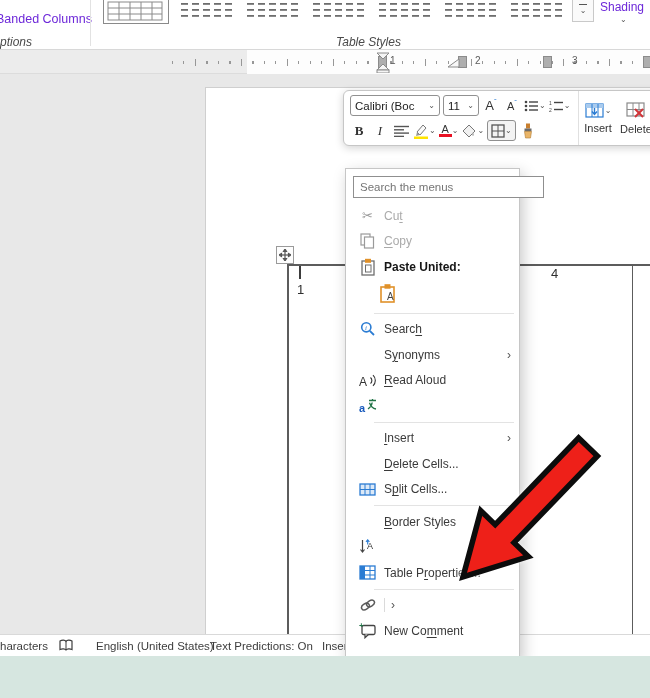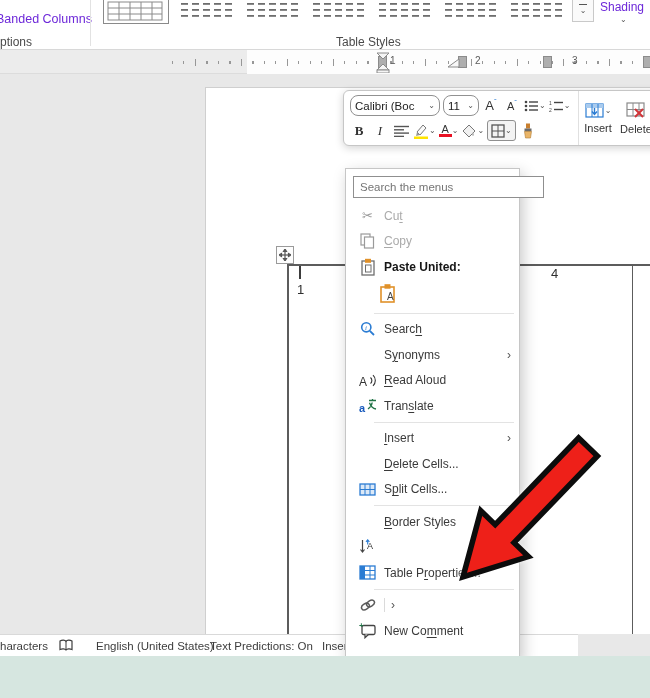--- a/index.html
+++ b/index.html
@@ -4,21 +4,21 @@
 <style>
   * { margin:0; padding:0; box-sizing:border-box; }
   html,body { width:650px; height:698px; overflow:hidden; }
   #screen { position:relative; width:650px; height:698px; overflow:hidden;
             font-family:"Liberation Sans", sans-serif; background:#e8e8e8; }
   .abs { position:absolute; }
 
   
   #ribbon { left:0; top:0; width:650px; height:50px; background:#fff; border-bottom:1px solid #d8d8d8; }
   .rib-label { font-size:12.5px; color:#6d28d9; white-space:nowrap; }
-  .group-label { font-size:12px; color:#4a4a4a; }
+  .group-label { font-size:12px; color:#4a4a4a;font-style:italic; }
   .vdiv { width:1px; background:#e2e2e2; }
   .thumb { position:absolute; top:-6px; height:30px; background:#fff; border:1px solid #d6d6d6; }
   .thumb.selected { border:1.5px solid #8a8a8a; }
   .more-btn { position:absolute; display:flex; flex-direction:column; align-items:center; justify-content:center;
               background:#fafafa; border:1px solid #c9c9c9; font-size:8px; color:#555; line-height:4px; }
 
   
   #ruler { left:0; top:50px; width:650px; height:24px; background:#ececec; border-bottom:1px solid #dcdcdc; }
   #ruler-white { position:absolute; left:247px; top:0; width:403px; height:24px; background:#fdfdfd; }
   .ticks  { position:absolute; top:11px; height:3px; background:repeating-linear-gradient(to right,#979797 0 1px,transparent 1px 11.5px); }
@@ -31,21 +31,21 @@
           border-left:1px solid #cfcfcf; border-top:1px solid #cfcfcf; }
   .tline { background:#5c5c5c; }
   .cellnum { font-size:13px; color:#2f2f2f; }
   #tbl-handle { left:276px; top:246px; width:18px; height:18px; background:#fdfdfd; border:1px solid #9a9a9a;
                 display:flex; align-items:center; justify-content:center; }
 
   
   #minibar { left:343px; top:90px; width:317px; height:56px; background:#fff; border:1px solid #c6c6c6;
              border-radius:6px 0 0 6px; box-shadow:0 2px 8px rgba(0,0,0,.18); z-index:5; }
   .mrow { position:absolute; left:6px; display:flex; align-items:center; gap:3px; }
-  .combo { display:flex; align-items:center; justify-content:space-between; border:1px solid #919191; border-radius:8px;
+  .combo { display:flex; align-items:center; justify-content:space-between; border:1px solid #919191; border-radius:3px;
            height:21px; font-size:11.5px; color:#222; padding:0 4px; background:#fff; white-space:nowrap; overflow:hidden; }
   .chev { font-size:8px; color:#555; line-height:1; }
   .mbtn { display:flex; align-items:center; justify-content:center; height:21px; min-width:18px; color:#333; }
   .boxed { border:1px solid #8f8f8f; border-radius:3px; background:#f3f3f3; padding:0 3px; }
   #mb-right { position:absolute; left:578px; top:91px; width:80px; height:54px; display:flex; z-index:6;
               border-left:1px solid #e0e0e0; background:#fff; }
   .bigbtn { width:38px; display:flex; flex-direction:column; align-items:center; justify-content:center; gap:3px;
             font-size:11px; color:#333; }
 
   
@@ -59,21 +59,21 @@
   .mi .lbl { flex:1; white-space:nowrap; overflow:hidden; }
   .mi .arr { color:#555; font-size:12px; }
   .mi.disabled { color:#aaaaaa; }
   .mi.header .lbl { font-weight:700; color:#161616; }
   .u { text-decoration:underline; text-underline-offset:2px; }
   .msep { height:1px; background:#e3e3e3; margin:3px 5px 3px 28px; }
   .paste-row { height:30px; display:flex; align-items:center; padding-left:33px; }
   .split-div { width:1px; height:14px; background:#dadada; margin-right:6px; }
 
   
-  #statusbar { left:0; top:634px; width:578px; height:22px; background:#fff; border-top:1px solid #d9d9d9; z-index:4; }
+  #statusbar { left:0; top:634px; width:650px; height:22px; background:#fff; border-top:1px solid #d9d9d9; z-index:4; }
   .st { position:absolute; top:5px; font-size:11.5px; color:#3d3d3d; white-space:nowrap; }
 
   
   #taskbar { left:0; top:656px; width:650px; height:42px; z-index:8; }
   #arrow-layer { left:0; top:0; width:650px; height:698px; z-index:7; pointer-events:none; }
 </style>
 </head>
 <body>
 
 <div id="screen">
@@ -443,21 +443,20 @@
         </div>
         <div class="mi">
           <span class="ic">
             <svg width="18" height="16">
               <text x="0" y="14" font-size="11" font-weight="bold" fill="#185abd" font-family="sans-serif">a</text>
               <g stroke="#217346" stroke-width="1.3" fill="none">
                 <path d="M10,2.5 h7 M13.5,1 v2 M13.2,4.5 c-0.5,3.5 -2.7,5.5 -4.2,6.5 M10.5,4.7 c1,3 3.8,5.8 6.5,6.3"></path>
               </g>
             </svg>
           </span>
-          <span class="lbl">Tran<span class="u">s</span>late</span>
         </div>
         <div class="msep"></div>
         <div class="mi">
           <span class="ic"></span>
           <span class="lbl"><span class="u">I</span>nsert</span>
           <span class="arr">›</span>
         </div>
         <div class="mi">
           <span class="ic"></span>
           <span class="lbl"><span class="u">D</span>elete Cells...</span>

